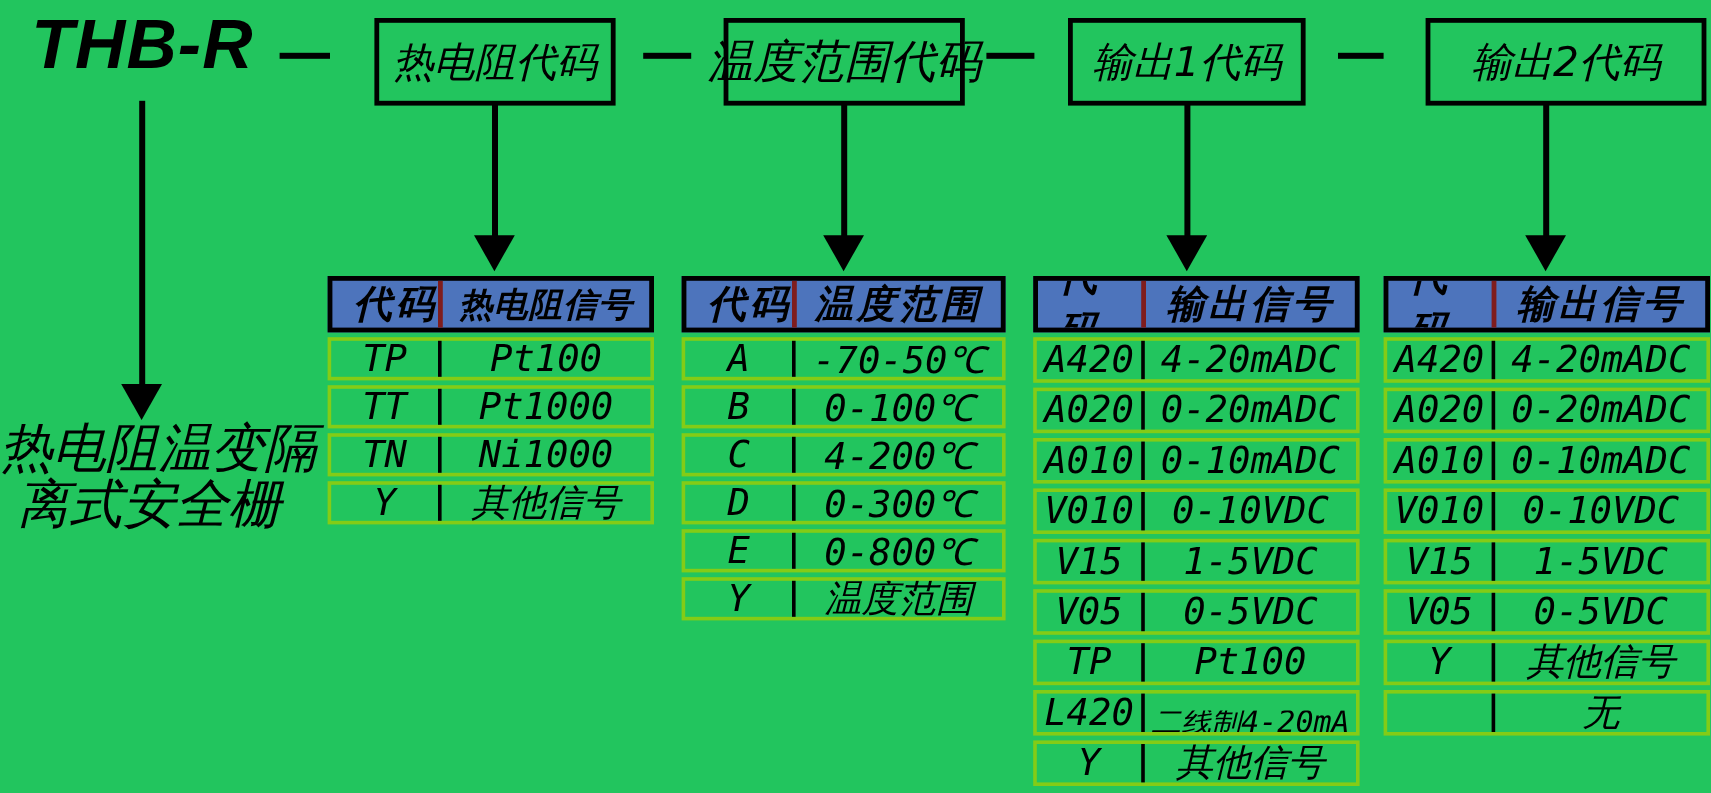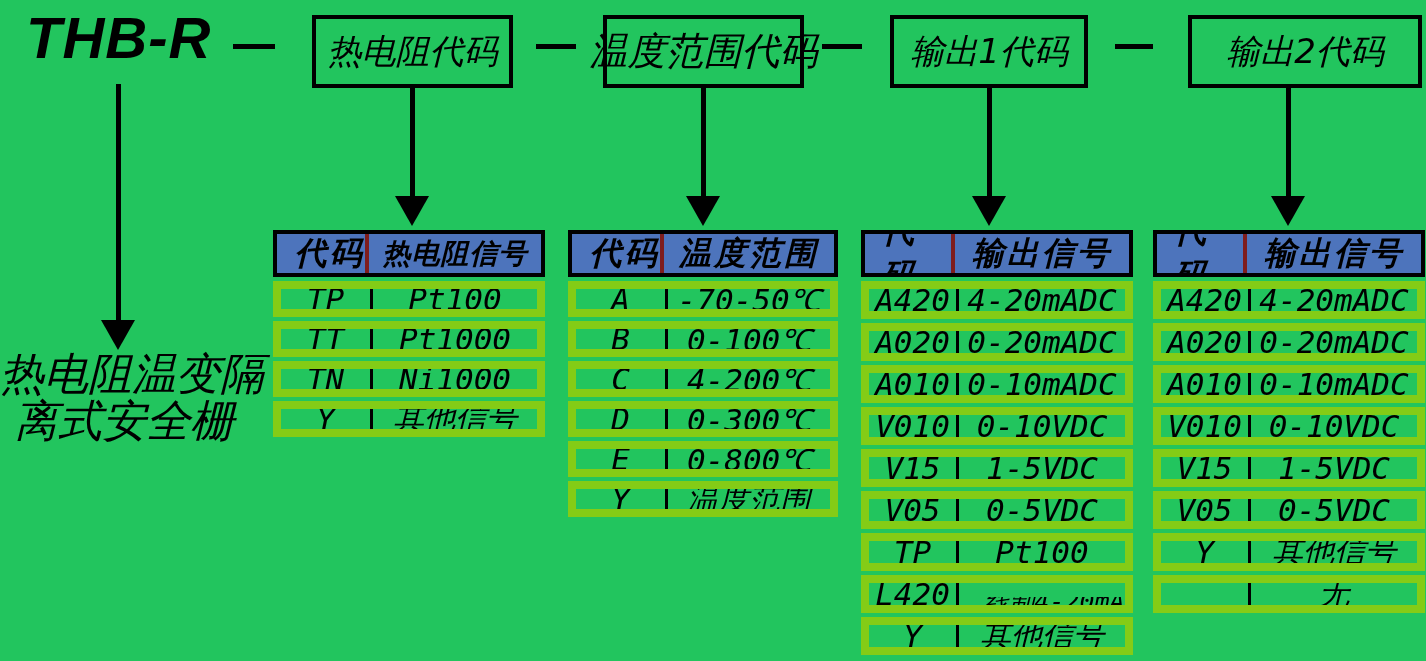--- a/index.html
+++ b/index.html
@@ -58,21 +58,21 @@
   .t2 { left:568px;  width:270px; --c1w:92px; --rh:36px; }
   .t3 { left:861px;  width:272px; --c1w:90px; --rh:38px; }
   .t4 { left:1153px; width:272px; --c1w:90px; --rh:38px; }
 
   .hrow {
     display:flex; height:47px; border:4px solid #000; box-sizing:border-box;
     font-size:32px; font-weight:600; letter-spacing:3px;
   }
   .hrow .c1 { border-right:4px solid #7f1d1d;padding-left:17px; }
   .row {
-    display:flex; height:var(--rh); border:8px solid #84cc16; box-sizing:border-box;
+    display:flex; height:var(--rh); border:3px solid #84cc16; box-sizing:border-box;
     margin-top:4px; font-size:31px;
   }
   .row .c1 { border-right:3px solid #000; }
   .c1 {
     width:var(--c1w); flex:none; box-sizing:border-box;
     display:flex; align-items:center; justify-content:center; overflow:hidden;
   }
   .c2 {
     flex:1; display:flex; align-items:center; justify-content:center;
     overflow:hidden; white-space:nowrap;

